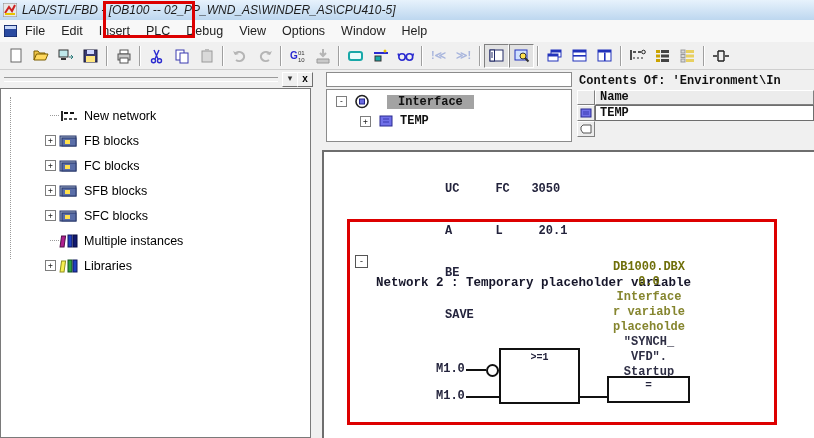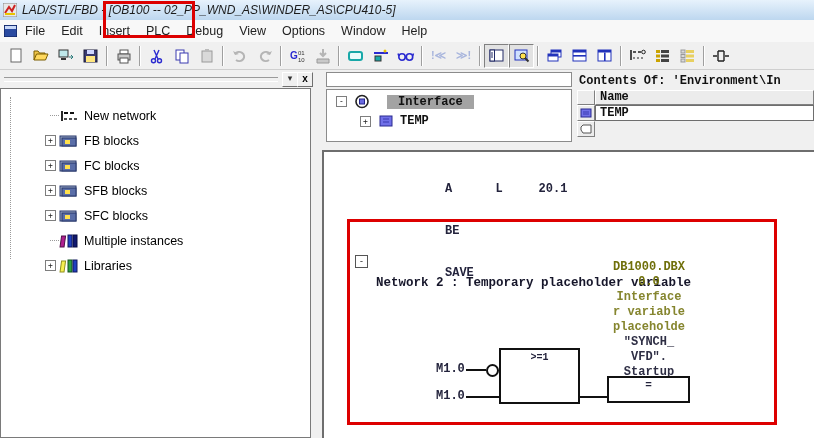--- a/index.html
+++ b/index.html
@@ -423,20 +423,21 @@
         <svg width="12" height="10">
           <path d="M3 1h8v8H3L1 6V3z" fill="#fff" stroke="#555"></path>
         </svg>
       </div>
     <div class="vt-name mono"></div>
   </div>
 </div>
 
 <div class="abs code-pane">
   <div class="stl">
+    <div class="mono">UC     FC   3050</div>
     <div class="mono">A      L     20.1</div>
     <div class="mono">BE</div>
     <div class="mono">SAVE</div>
   </div>
 
   <div class="net-hdr">
     <span class="net-collapse">-</span>
     <span class="net-title mono">Network 2 : Temporary placeholder variable</span>
   </div>
 

